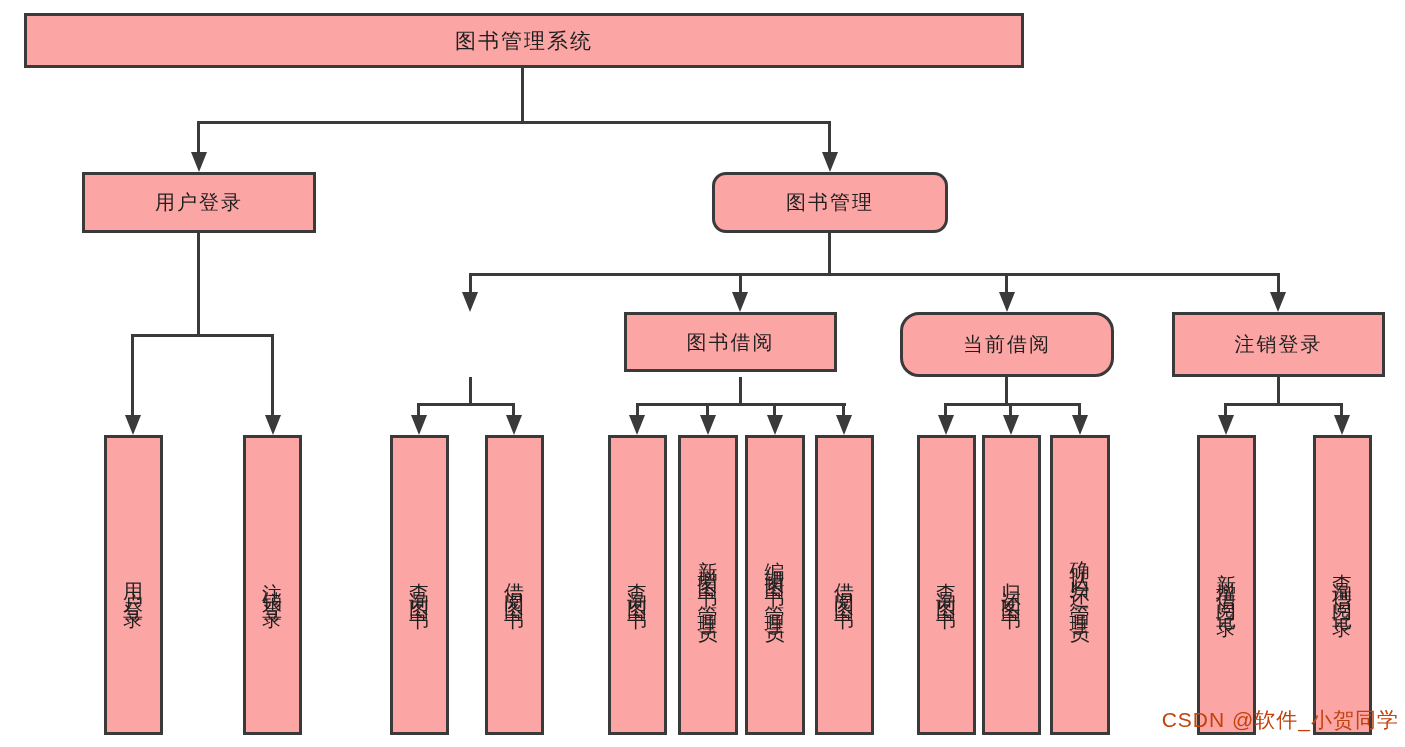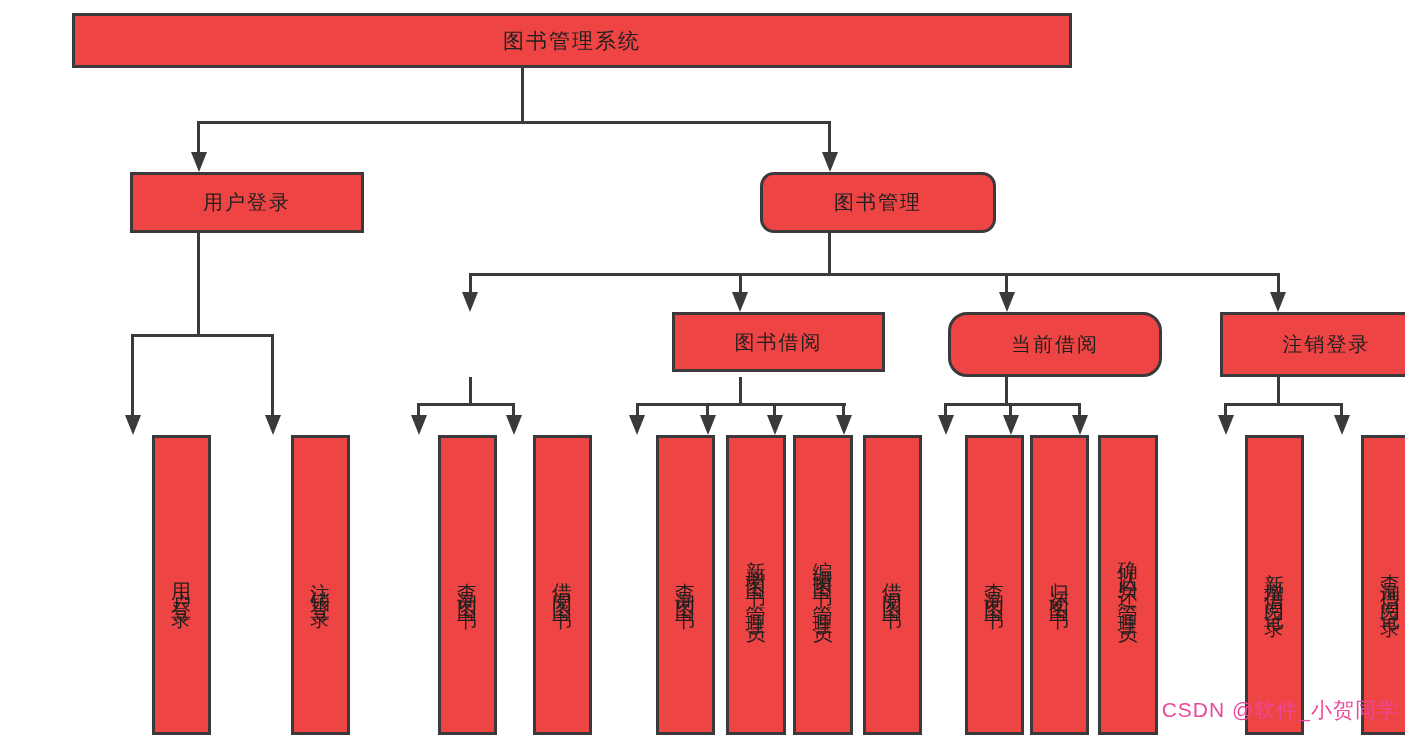--- a/index.html
+++ b/index.html
@@ -6,23 +6,23 @@
     --line:#3a3a3a;
     --text:#1f1f1f;
   }
   html,body{margin:0;padding:0;background:#fff;}
   body{font-family:"Liberation Sans","DejaVu Sans",sans-serif;color:var(--text);}
   .stage{position:relative;width:1405px;height:747px;background:#fff;overflow:hidden;}
 
   .box{
     position:absolute;
     border:3px solid var(--line);
-    background:#ef4444;
+    background:#fca5a5;
     box-sizing:border-box;
-    display:flex;align-items:center;justify-content:center;margin-left:48px;
+    display:flex;align-items:center;justify-content:center;
   }
   .hbox span{
     font-size:20px;letter-spacing:2px;white-space:nowrap;color:var(--text);
   }
   .root span{font-size:21px;}
   .vbox span{
     writing-mode:vertical-rl;
     text-orientation:mixed;
     font-size:20px;
     letter-spacing:9px;
@@ -33,23 +33,23 @@
   .vl{position:absolute;width:3px;background:var(--line);}
   .hl{position:absolute;height:3px;background:var(--line);}
   .ar{
     position:absolute;width:0;height:0;
     border-left:8px solid transparent;
     border-right:8px solid transparent;
     border-top:20px solid var(--line);
   }
   .watermark{
     position:absolute;
-    right:6px;bottom:23px;
+    right:6px;bottom:13px;
     font-size:21px;
-    color:#ec4899;
+    color:#c2410c;
     letter-spacing:1px;
     white-space:nowrap;
   }
 </style>
 </head>
 <body>
 
 <div class="stage">
 
   <div class="box hbox root" style="left:24px;top:13px;width:1000px;height:55px;">

